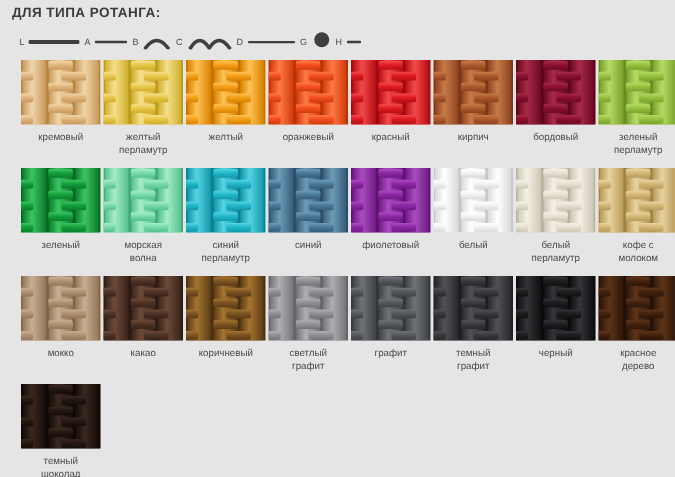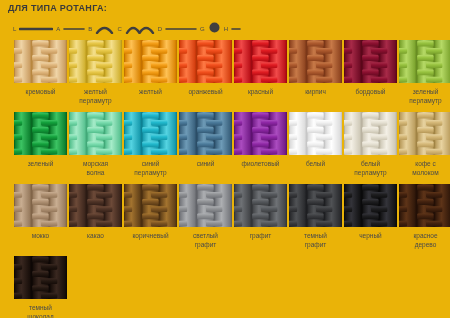--- a/index.html
+++ b/index.html
@@ -3,21 +3,21 @@
 <meta charset="utf-8">
 <style>
   * { box-sizing: border-box; }
   html, body {
     margin: 0; padding: 0;
     width: 450px; height: 318px;
     background: #ffffff;
     font-family: "Liberation Sans", sans-serif;
     overflow: hidden;
   }
-  #root { position: relative; width: 450px; height: 318px; background:#eab308; }
+  #root { position: relative; width: 450px; height: 318px; background:#e5e5e5; }
 
   
   .title {
     position: absolute;
     left: 8px; top: 3px;
     font-size: 9px;
     font-weight: bold;
     letter-spacing: 0.3px;
     color: #3a3a3a;
     white-space: nowrap;

